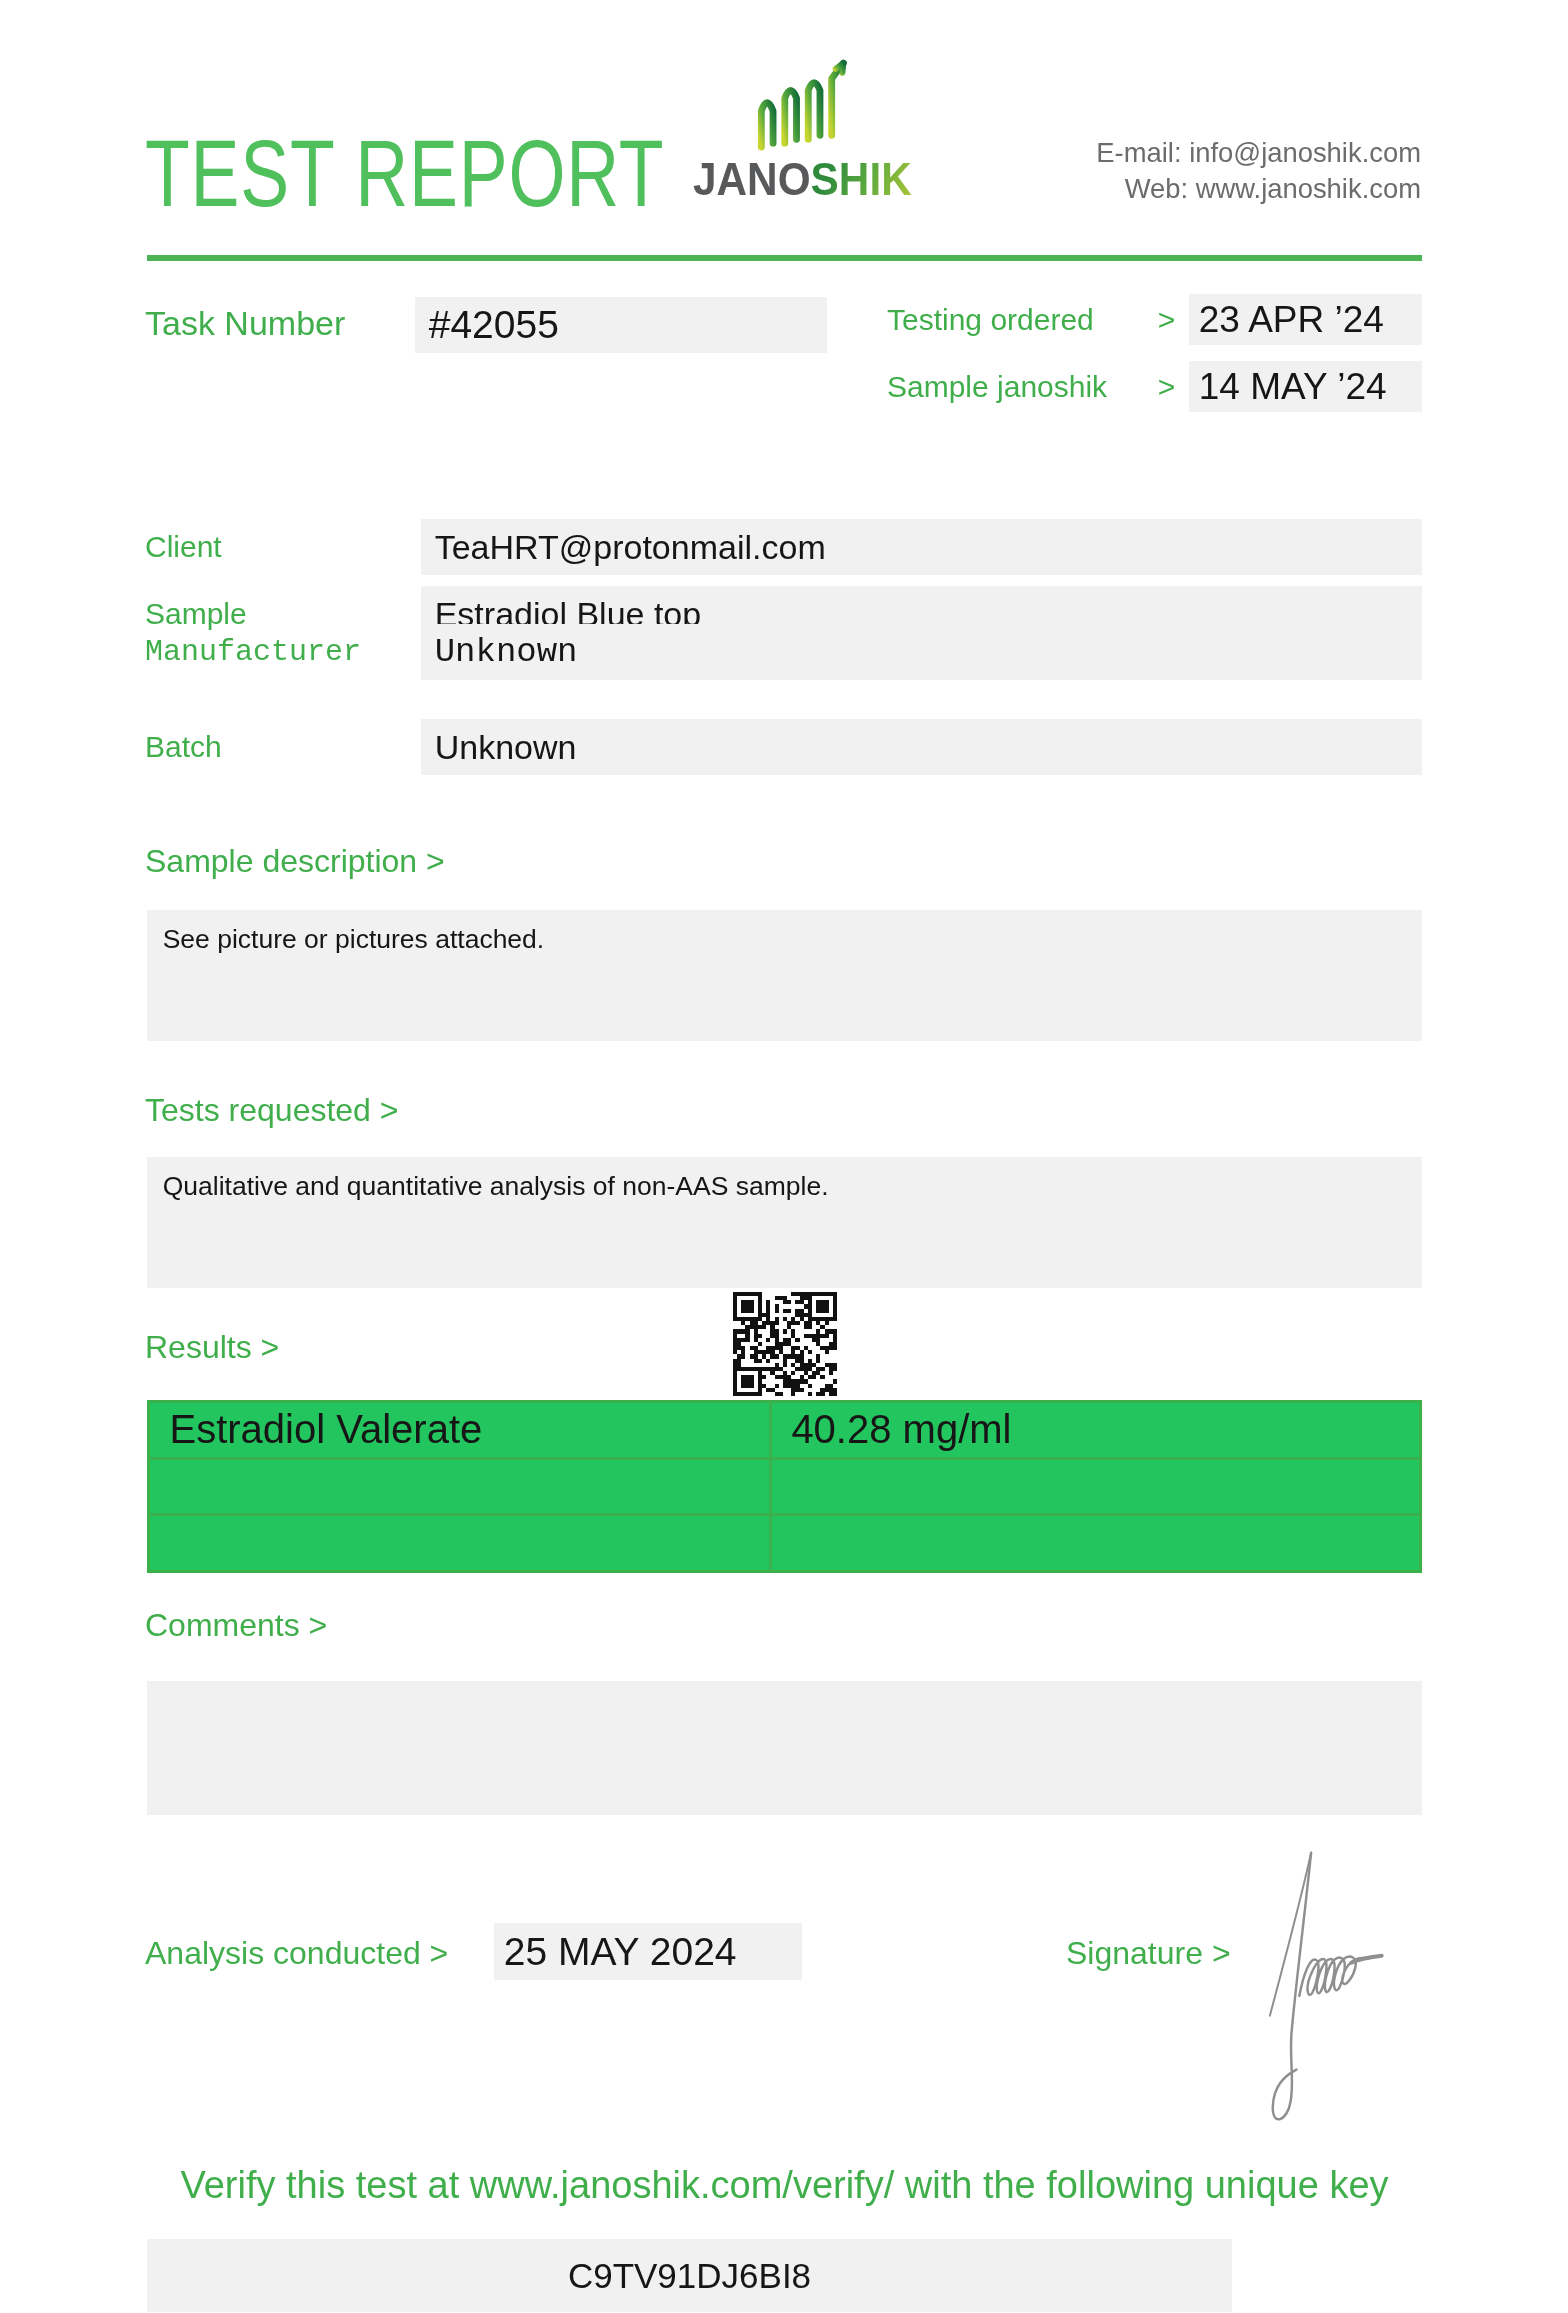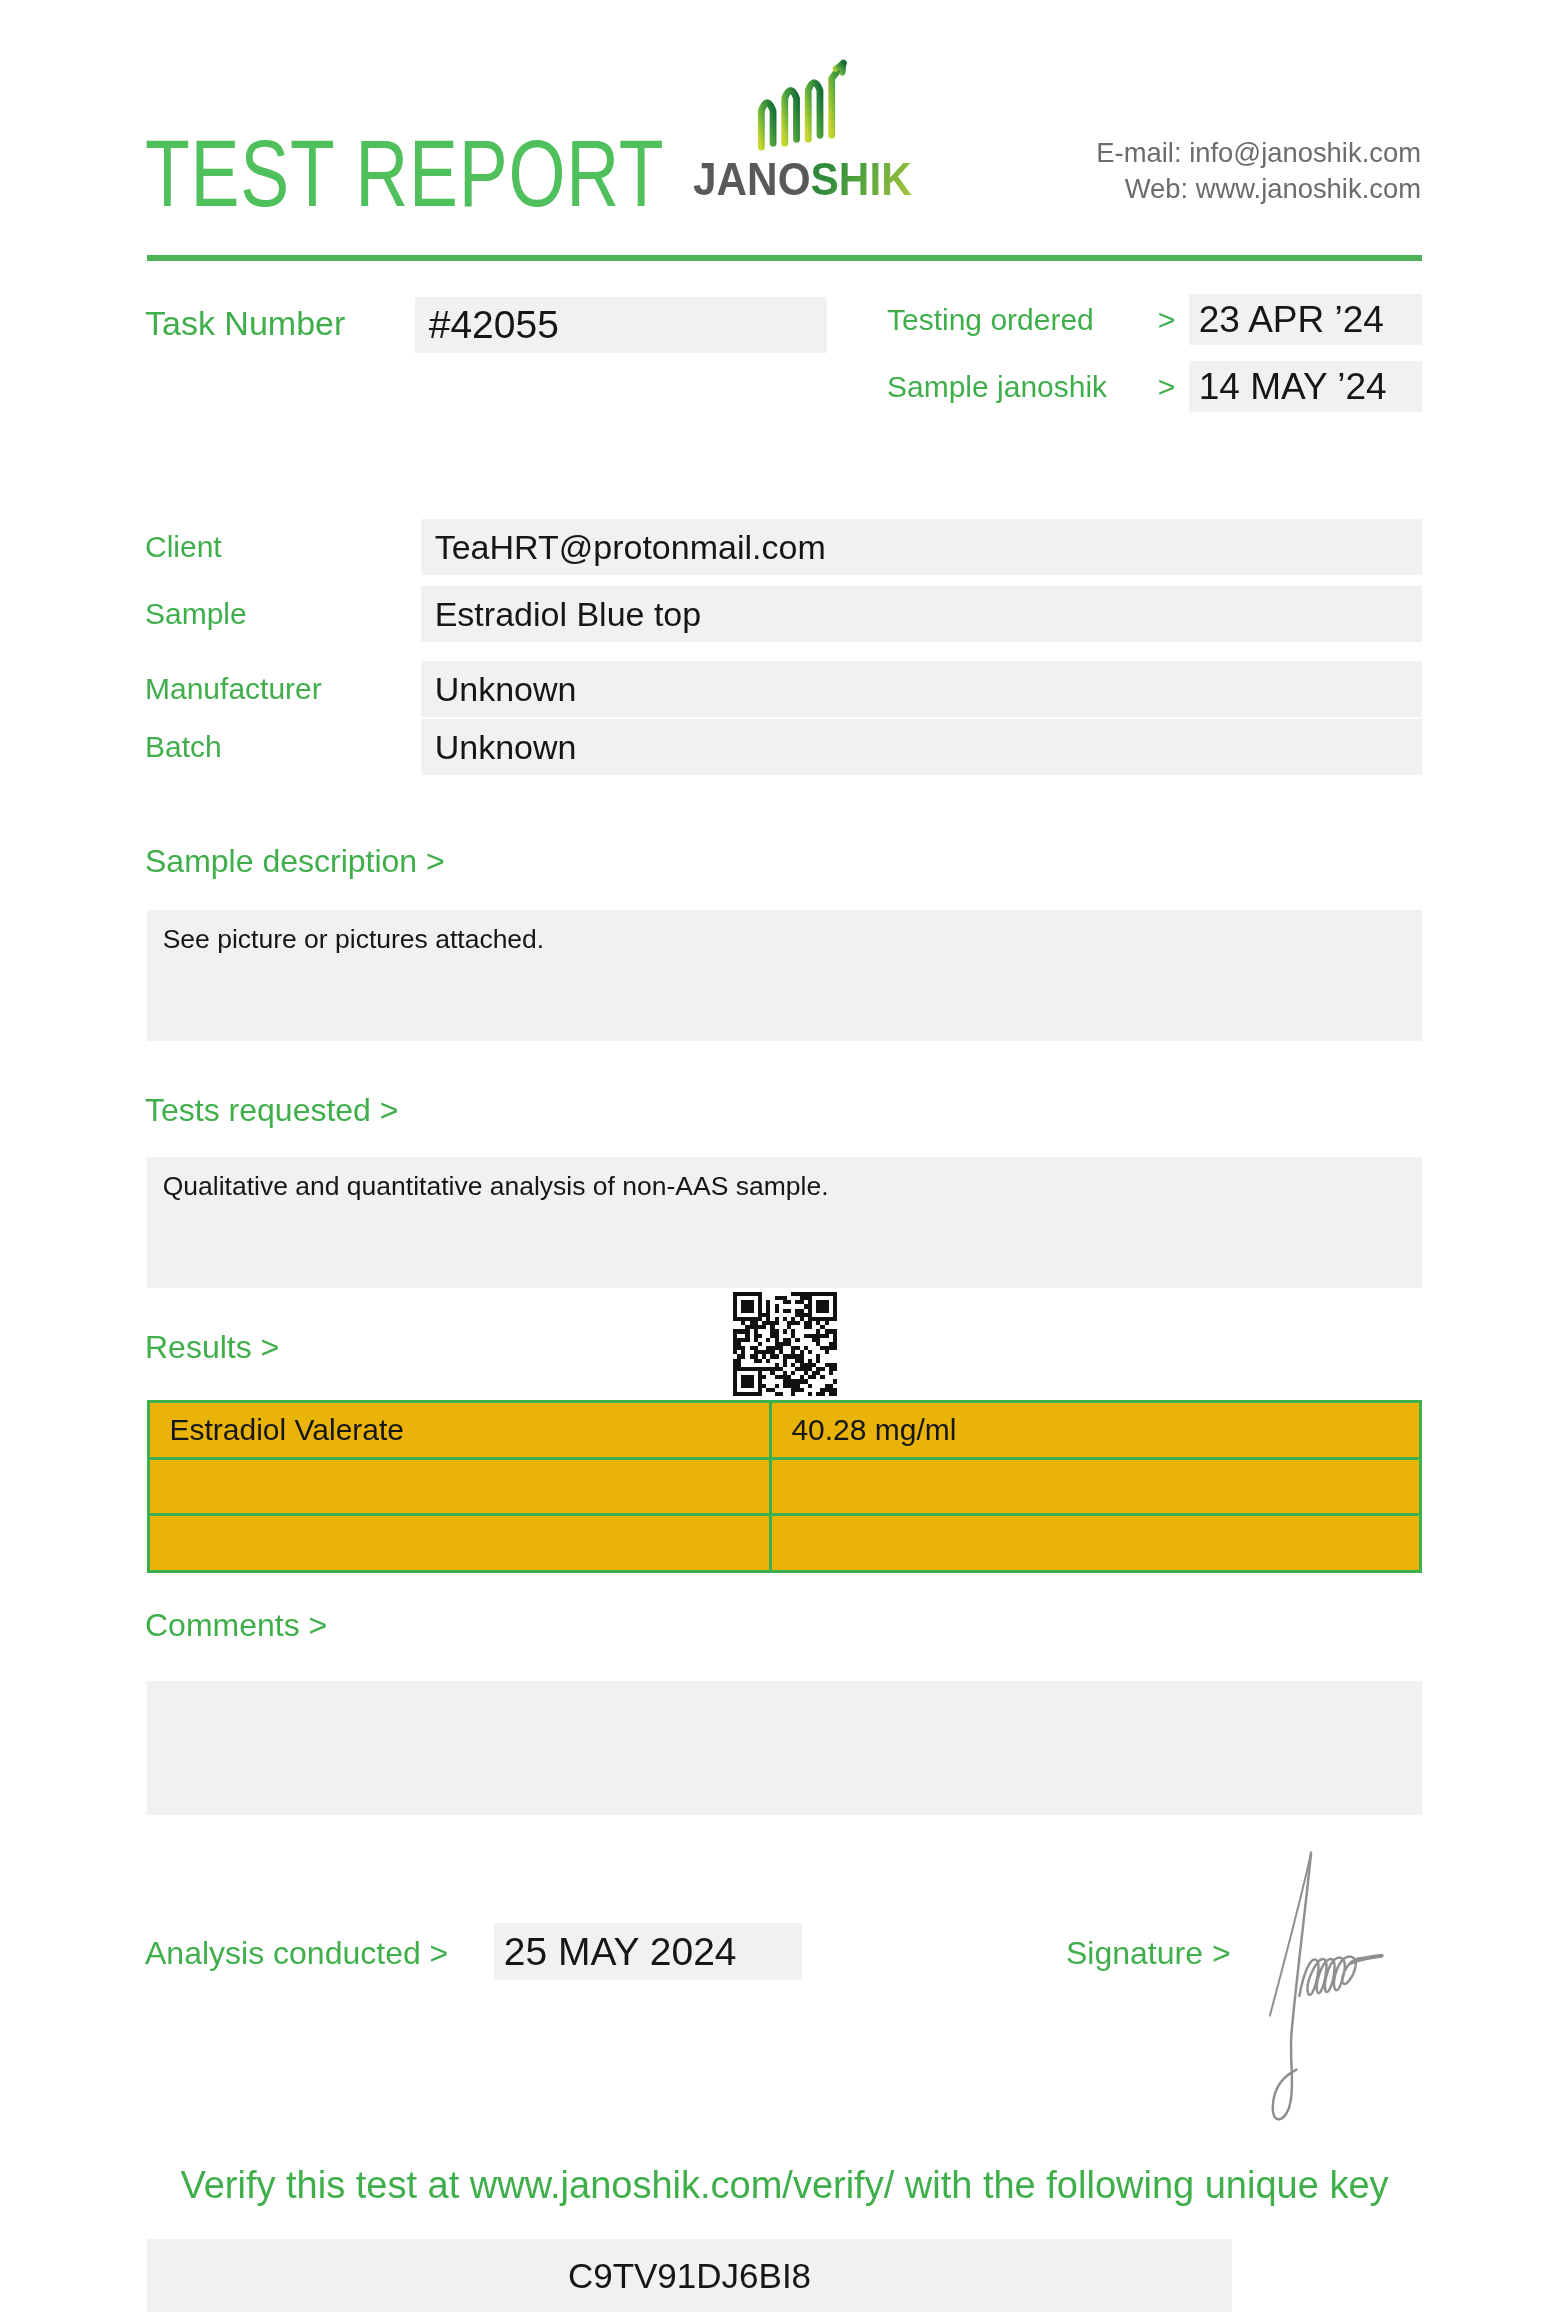--- a/index.html
+++ b/index.html
@@ -38,34 +38,34 @@
   .task-box { left:415px; top:297px; width:412px; height:56px; font-size:39px; line-height:56px; padding-left:13.7px; box-sizing:border-box; }
   .date-row { left:887px; width:535px; display:flex; align-items:center; }
   .date-row-1 { top:294px; } .date-row-2 { top:361px; }
   .date-row .lbl { flex:1; font-size:30px; }
   .date-row .gt { font-size:30px; margin-right:13.7px; }
   .date-box { width:233px; height:51px; font-size:37px; line-height:51px; padding-left:9.8px; box-sizing:border-box; white-space:nowrap; }
 
   
   .info-label { left:145px; font-size:30px; line-height:56px; }
   .info-box { left:421px; width:1001px; height:56px; font-size:34px; line-height:56px; padding-left:13.7px; box-sizing:border-box; }
-  .iy1 { top:519px; } .iy2 { top:586px; } .iy3 { top:661px; } .iy4 { top:719px; }
+  .iy1 { top:519px; } .iy2 { top:586px; } .iy3 { top:624px;font-family:Liberation Mono, monospace; } .iy4 { top:719px; }
 
   
   .sec-heading { left:145px; font-size:32px; }
   .big-box { left:147px; width:1275px; height:131px; font-size:26.5px; padding:13.7px 0 0 15.7px; box-sizing:border-box; }
 
   
   .qr { left:733px; top:1292px; width:104px; height:104px; }
   .results-table {
     left:147px; top:1400px; width:1275px; height:173px; box-sizing:border-box;
     background:#3cb04a; padding:2.9px; display:grid;
     grid-template-columns:619px 1fr; grid-auto-rows:1fr; gap:2.9px;
   }
-  .cell { background:#eab308; font-size:30px; display:flex; align-items:center; padding-left:19.6px; }
+  .cell { background:#22c55e; font-size:40px; display:flex; align-items:center; padding-left:19.6px; }
 
   
   .analysis-label { left:145px; top:1935px; font-size:32px; }
   .analysis-box { left:494px; top:1923px; width:308px; height:57px; font-size:39px; line-height:57px; padding-left:9.8px; box-sizing:border-box; white-space:nowrap; }
   .signature-label { left:1066px; top:1935px; font-size:32px; }
   .signature { left:1260px; top:1841px; }
 
   .verify-text { left:147px; top:2164px; width:1275px; text-align:center; font-size:38px; white-space:nowrap; }
   .key-box { left:147px; top:2239px; width:1085px; height:73px; text-align:center; font-size:35px; line-height:73px; }
 </style>

